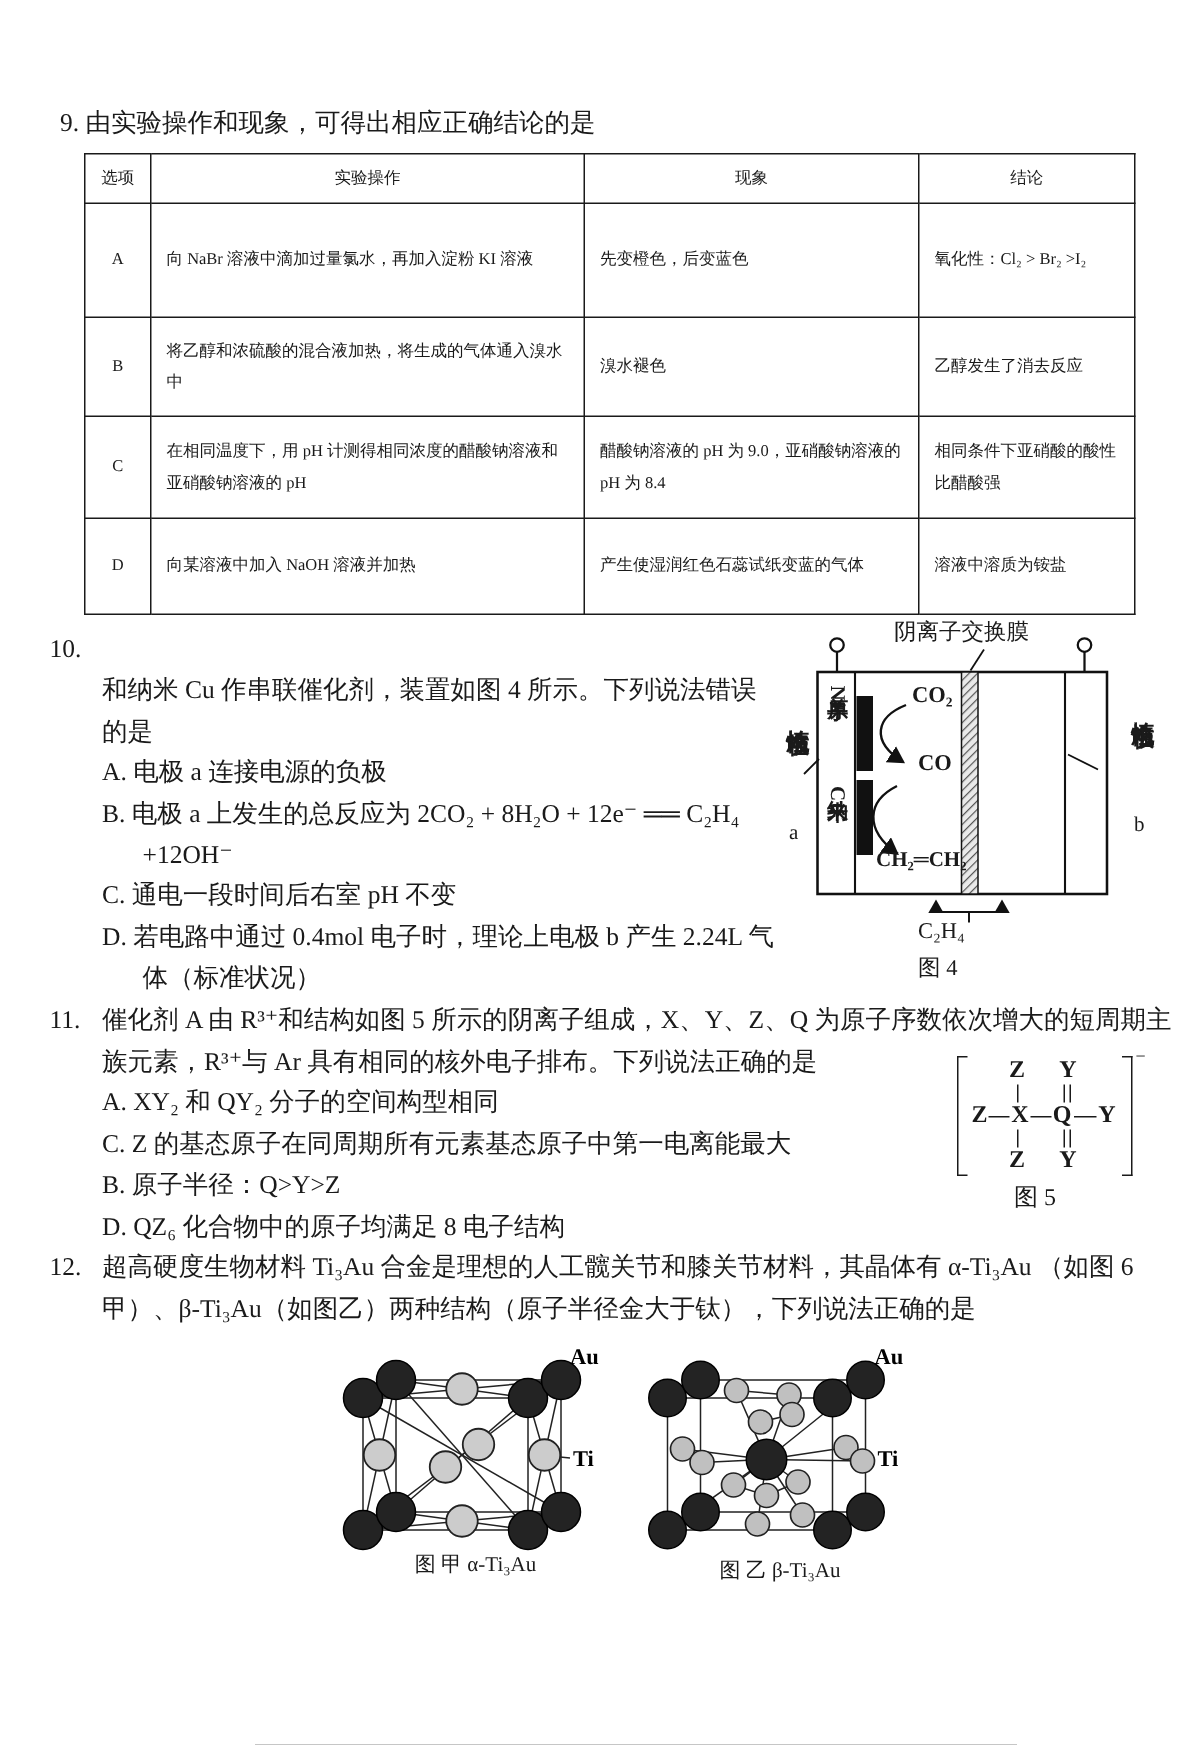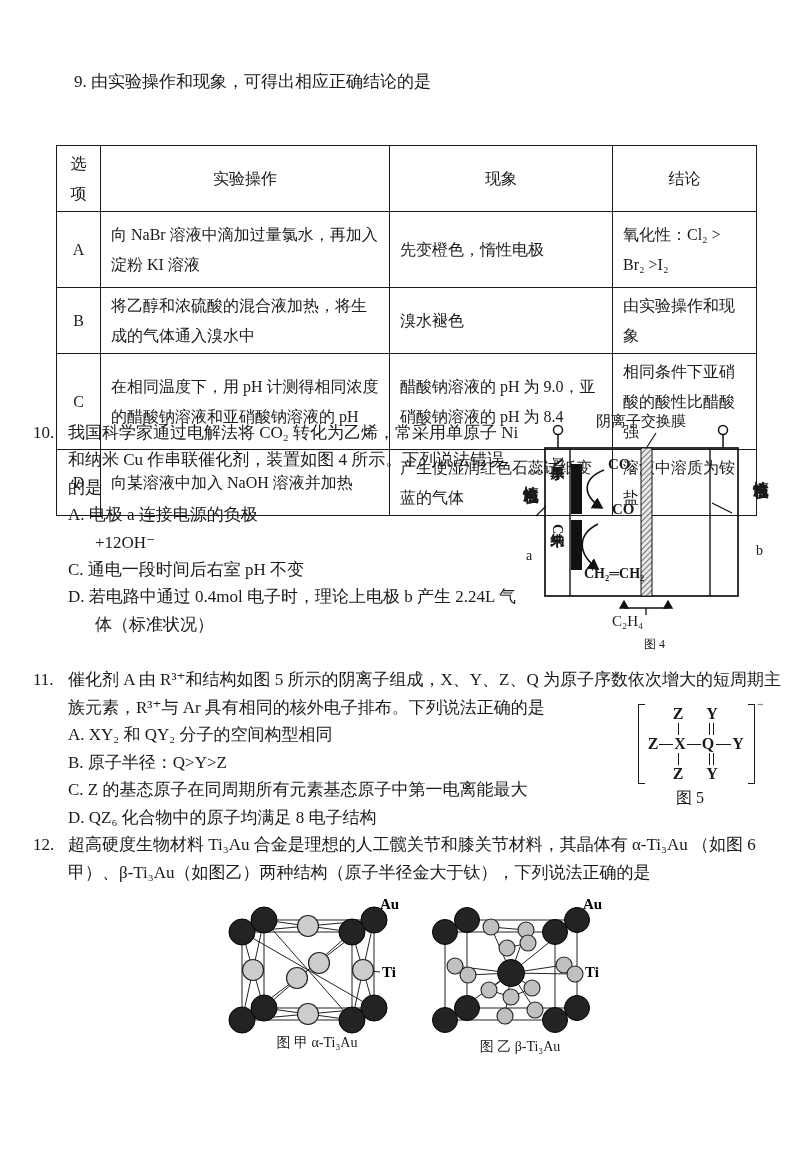--- a/index.html
+++ b/index.html
@@ -1,31 +1,31 @@
 <!DOCTYPE html>
 <html><head>
 <meta charset="utf-8">
 <style>
   html,body{margin:0;padding:0;background:#9a9a9a;}
   .page{position:relative;width:800px;height:1163px;margin:0 auto;background:#ffffff;
         font-family:"Liberation Serif","DejaVu Serif",serif;color:#1a1a1a;overflow:hidden;}
   .abs{position:absolute;}
 
   
-  .qline{position:absolute;white-space:nowrap;font-size:17px;margin-left:34px;}
+  .qline{position:absolute;white-space:nowrap;font-size:17px;}
   .qblock{position:absolute;}
   .tline{position:relative;padding-left:35px;height:27.4px;line-height:27.4px;
          white-space:nowrap;font-size:17px;}
   .tline.l28{height:27.5px;line-height:27.5px;}
   .tline .qnum{position:absolute;left:0;top:0;}
   .tline.cont{padding-left:62px;}
 
   
   .qtable{position:absolute;left:56px;top:102px;width:700px;border-collapse:collapse;
-          table-layout:fixed;font-size:16px;margin-top:43px;}
+          table-layout:fixed;font-size:11px;}
   .qtable th,.qtable td{border:1.4px solid #1a1a1a;padding:3px 10px;line-height:1.85;
           vertical-align:middle;font-weight:normal;}
   .qtable th{text-align:center;}
   .qtable td.opt{text-align:center;}
   .qtable tr.hdr{height:33px;}
   .qtable tr.rA{height:76px;}
   .qtable tr.rB{height:66px;}
   .qtable tr.rC{height:68px;}
   .qtable tr.rD{height:64px;}
 
@@ -68,52 +68,52 @@
     <tbody>
         <tr class="hdr">
       <th>选项</th>
       <th>实验操作</th>
       <th>现象</th>
       <th>结论</th>
     </tr>
     <tr class="rA">
       <td class="opt">A</td>
       <td>向 NaBr 溶液中滴加过量氯水，再加入淀粉 KI 溶液</td>
-      <td>先变橙色，惰性电极</td>
+      <td>先变橙色，后变蓝色</td>
       <td>氧化性：Cl₂ &gt; Br₂ &gt;I₂</td>
     </tr>
     <tr class="rB">
       <td class="opt">B</td>
       <td>将乙醇和浓硫酸的混合液加热，将生成的气体通入溴水中</td>
       <td>溴水褪色</td>
-      <td>由实验操作和现象</td>
+      <td>乙醇发生了消去反应</td>
     </tr>
     <tr class="rC">
       <td class="opt">C</td>
       <td>在相同温度下，用 pH 计测得相同浓度的醋酸钠溶液和亚硝酸钠溶液的 pH</td>
       <td>醋酸钠溶液的 pH 为 9.0，亚硝酸钠溶液的 pH 为 8.4</td>
       <td>相同条件下亚硝酸的酸性比醋酸强</td>
     </tr>
     <tr class="rD">
       <td class="opt">D</td>
       <td>向某溶液中加入 NaOH 溶液并加热</td>
       <td>产生使湿润红色石蕊试纸变蓝的气体</td>
       <td>溶液中溶质为铵盐</td>
     </tr>
   </tbody>
     </table>
 
   <div class="qblock" style="left:33px;top:419px;width:512px;">
     <div class="tline">
       <span class="qnum">10.</span>
-      <span>我国科学家通过电解法将 CO₂ 转化为乙烯，常采用单原子 Ni</span>
     </div>
     <div class="tline">和纳米 Cu 作串联催化剂，装置如图 4 所示。下列说法错误</div>
     <div class="tline">的是</div>
     <div class="tline">A. 电极 a 连接电源的负极</div>
+    <div class="tline">B. 电极 a 上发生的总反应为 2CO₂ + 8H₂O + 12e⁻ ══ C₂H₄</div>
     <div class="tline cont">+12OH⁻</div>
     <div class="tline">C. 通电一段时间后右室 pH 不变</div>
     <div class="tline">D. 若电路中通过 0.4mol 电子时，理论上电极 b 产生 2.24L 气</div>
     <div class="tline cont">体（标准状况）</div>
   </div>
 
   <div class="fig4">
     <svg width="280" height="250" viewBox="0 0 280 250">
       <defs>
         <pattern id="hatch" width="4" height="4" patternUnits="userSpaceOnUse" patternTransform="rotate(45)">
@@ -155,32 +155,32 @@
     <div class="lbl formula" style="left:88px;top:40px;">CO₂</div>
     <div class="lbl formula" style="left:92px;top:85px;">CO</div>
     <div class="lbl formula" style="left:64px;top:150px;font-size:14px;">CH₂═CH₂</div>
     <div class="lbl vtext" style="left:28px;top:38px;font-size:14px;font-weight:600;">单原子Ni</div>
     <div class="lbl vtext" style="left:28px;top:106px;font-size:14px;font-weight:600;">纳米Cu</div>
     <div class="lbl vtext" style="left:1px;top:58px;font-weight:600;">惰性电极</div>
     <div class="lbl" style="left:6px;top:132px;font-size:14px;">a</div>
     <div class="lbl vtext" style="left:231px;top:53px;font-weight:600;">惰性电极</div>
     <div class="lbl" style="left:236px;top:127px;font-size:14px;">b</div>
     <div class="lbl" style="left:92px;top:197px;">C₂H₄</div>
-    <div class="lbl" style="left:124px;top:220px;font-size:12px;">图 4</div>
+    <div class="lbl" style="left:92px;top:220px;font-size:15px;">图 4</div>
   </div>
 
   <div class="qblock" style="left:33px;top:666px;width:730px;">
     <div class="tline l28">
       <span class="qnum">11.</span>
       <span>催化剂 A 由 R³⁺和结构如图 5 所示的阴离子组成，X、Y、Z、Q 为原子序数依次增大的短周期主</span>
     </div>
     <div class="tline l28">族元素，R³⁺与 Ar 具有相同的核外电子排布。下列说法正确的是</div>
     <div class="tline l28">A. XY₂ 和 QY₂ 分子的空间构型相同</div>
+    <div class="tline l28">C. Z 的基态原子在同周期所有元素基态原子中第一电离能最大</div>
     <div class="tline l28">B. 原子半径：Q&gt;Y&gt;Z</div>
-    <div class="tline l28">C. Z 的基态原子在同周期所有元素基态原子中第一电离能最大</div>
     <div class="tline l28">D. QZ₆ 化合物中的原子均满足 8 电子结构</div>
   </div>
 
   <div class="fig5">
     <div class="bracket bl"></div>
     <div class="bracket br"></div>
     <div class="charge">−</div>
     <span class="atom" style="left:40px;top:16px;">Z</span>
     <span class="atom" style="left:74px;top:16px;">Y</span>
     <span class="atom" style="left:15px;top:46px;">Z</span>

